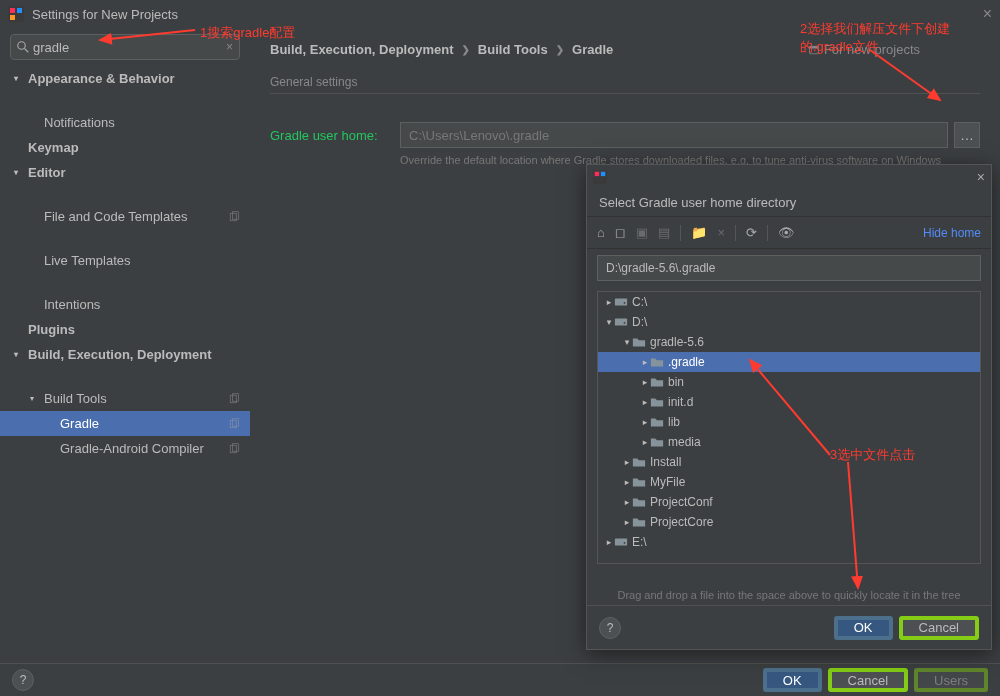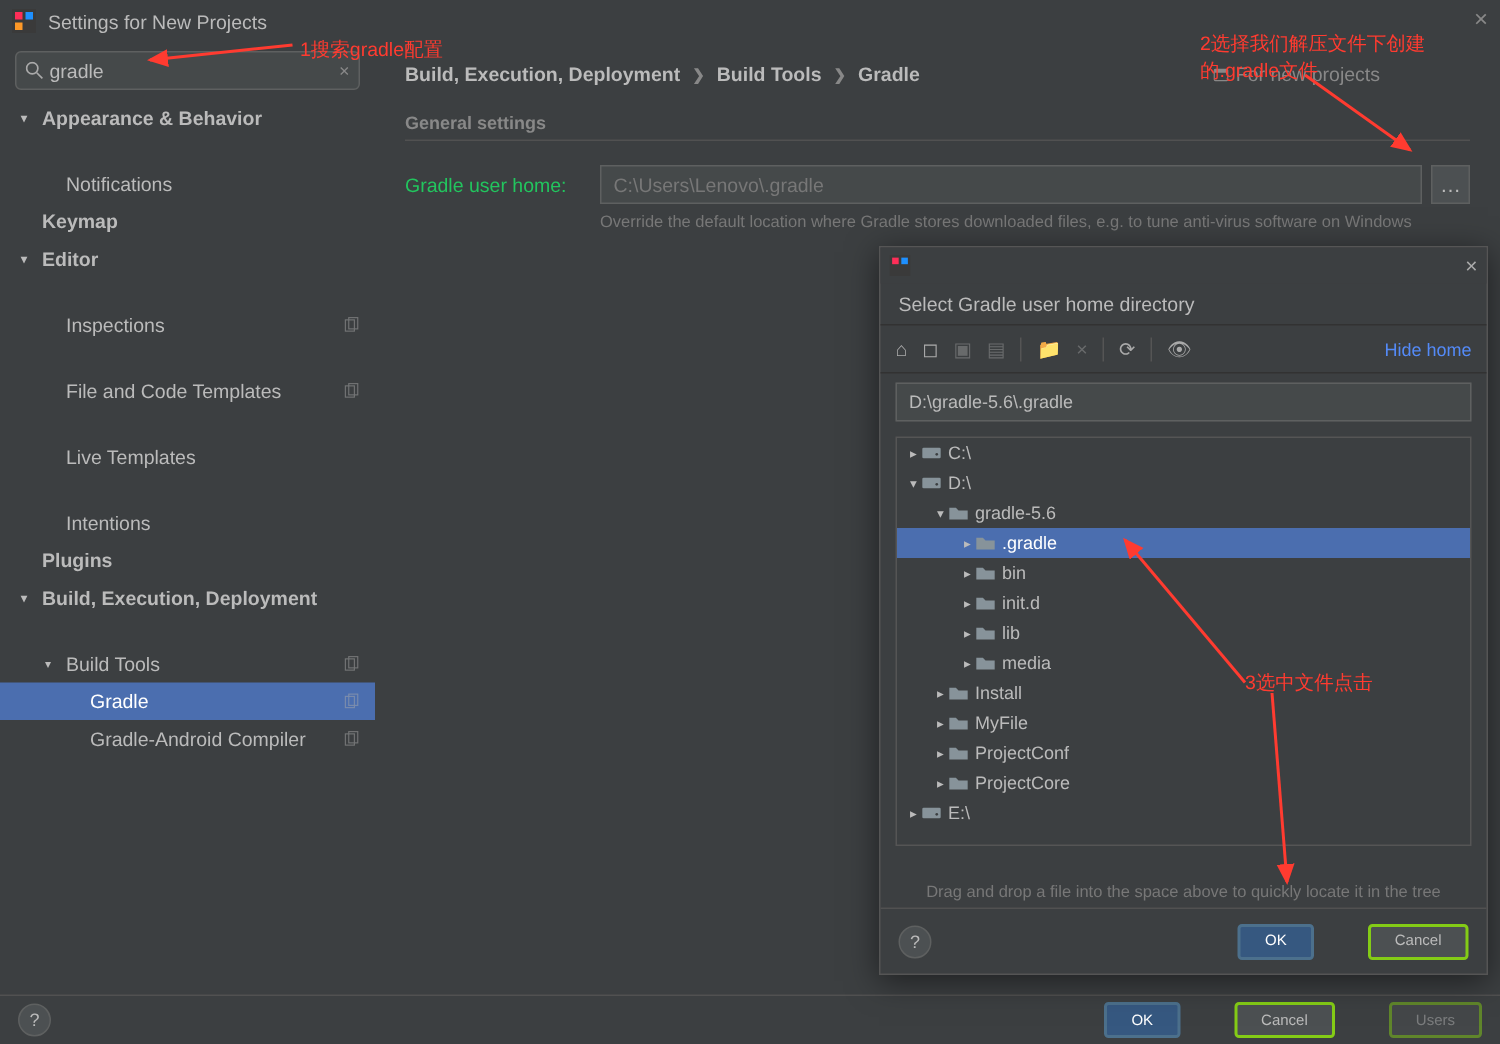--- a/index.html
+++ b/index.html
@@ -19,30 +19,30 @@
 .tree-item.bold { font-weight: bold; }
 .tree-item .arrow { width: 10px; margin-right: 4px; color: #bbbbbb; font-size: 8px; }
 .tree-item.indent1 { padding-left: 30px; margin-top: 19px; }
 .tree-item.indent2 { padding-left: 46px; }
 .tree-item.selected { background: #4b6eaf; color: #fff; }
 .tree-item .copy-icon { margin-left: auto; opacity: 0.5; }
 .content { flex: 1; padding: 14px 20px; position: relative; }
 .breadcrumb { display: flex; align-items: center; font-weight: bold; color: #bbbbbb; font-size: 13px; margin-bottom: 18px; }
 .breadcrumb .sep { margin: 0 8px; color: #888; font-size: 10px; }
 .breadcrumb .scope { margin-left: auto; margin-right: 60px; font-weight: normal; color: #888; display: flex; align-items: center; gap: 4px; }
-.section-title { color: #888; font-size: 12px; border-bottom: 1px solid #515151; padding-bottom: 4px; margin-bottom: 16px; font-weight: bold; }
+.section-title { color: #888; font-size: 12px; border-bottom: 1px solid #515151; padding-bottom: 4px; margin-bottom: 28px; }
 .form-row { display: flex; align-items: center; margin-bottom: 6px; }
 .form-row label { width: 130px; color: #22c55e; }
 .form-row .input { flex: 1; height: 26px; background: #45494a; border: 1px solid #5e6060; color: #777; padding: 0 8px; display: flex; align-items: center; }
 .form-row .browse { width: 26px; height: 26px; background: #4c5052; border: 1px solid #5e6060; margin-left: 6px; display: flex; align-items: center; justify-content: center; color: #bbb; cursor: pointer; font-size: 14px; }
 .hint { color: #777; font-size: 11px; margin-left: 130px; margin-top: 2px; }
 .bottom-bar { position: absolute; bottom: 0; left: 0; right: 0; height: 33px; background: #3c3f41; border-top: 1px solid #515151; display: flex; align-items: center; padding: 0 12px; }
 .bottom-bar .help { width: 22px; height: 22px; border-radius: 11px; background: #4c5052; border: 1px solid #5e6060; color: #bbb; display: flex; align-items: center; justify-content: center; font-size: 12px; cursor: pointer; }
 .bottom-bar .btns { margin-left: auto; display: flex; gap: 6px; }
-.btn { height: 24px; padding: 0 16px; background: #4c5052; border: 2px solid #84cc16; color: #bbbbbb; font-size: 10px; cursor: pointer; border-radius: 3px; display: flex; align-items: center; margin-left: 30px; }
+.btn { height: 24px; padding: 0 16px; background: #4c5052; border: 4px solid #84cc16; color: #bbbbbb; font-size: 13px; cursor: pointer; border-radius: 3px; display: flex; align-items: center; }
 .btn.primary { background: #365880; border-color: #4c708c; color: #fff; }
 .btn.disabled { opacity: 0.5; }
 
 .dialog { position: absolute; left: 586px; top: 164px; width: 406px; height: 486px; background: #3c3f41; border: 1px solid #555; box-shadow: 0 4px 20px rgba(0,0,0,0.5); display: flex; flex-direction: column; }
 .dialog-titlebar { height: 24px; display: flex; align-items: center; padding: 0 6px; background: #3c3f41; }
 .dialog-titlebar .close { margin-left: auto; color: #aaa; font-size: 14px; cursor: pointer; }
 .dialog-title { padding: 6px 12px; color: #bbbbbb; font-size: 13px; border-bottom: 1px solid #323232; }
 .dialog-toolbar { height: 32px; display: flex; align-items: center; padding: 0 10px; gap: 10px; border-bottom: 1px solid #323232; }
 .dialog-toolbar .tb-icon { color: #aaa; font-size: 13px; cursor: pointer; }
 .dialog-toolbar .spacer { flex: 1; }
@@ -102,28 +102,20 @@
         <div class="tree-item bold">
           <span class="arrow"></span>
           <span>Keymap</span>
         </div>
         <div class="tree-item bold">
           <span class="arrow">▾</span>
           <span>Editor</span>
         </div>
         <div class="tree-item indent1">
           <span class="arrow"></span>
-          <span>Inspections</span>
-          <svg class="copy-icon" width="12" height="12" viewBox="0 0 16 16">
-            <rect x="3" y="3" width="8" height="10" fill="none" stroke="#aaa"></rect>
-            <rect x="6" y="1" width="8" height="10" fill="none" stroke="#aaa"></rect>
-          </svg>
-        </div>
-        <div class="tree-item indent1">
-          <span class="arrow"></span>
           <span>File and Code Templates</span>
           <svg class="copy-icon" width="12" height="12" viewBox="0 0 16 16">
             <rect x="3" y="3" width="8" height="10" fill="none" stroke="#aaa"></rect>
             <rect x="6" y="1" width="8" height="10" fill="none" stroke="#aaa"></rect>
           </svg>
         </div>
         <div class="tree-item indent1">
           <span class="arrow"></span>
           <span>Live Templates</span>
         </div>

